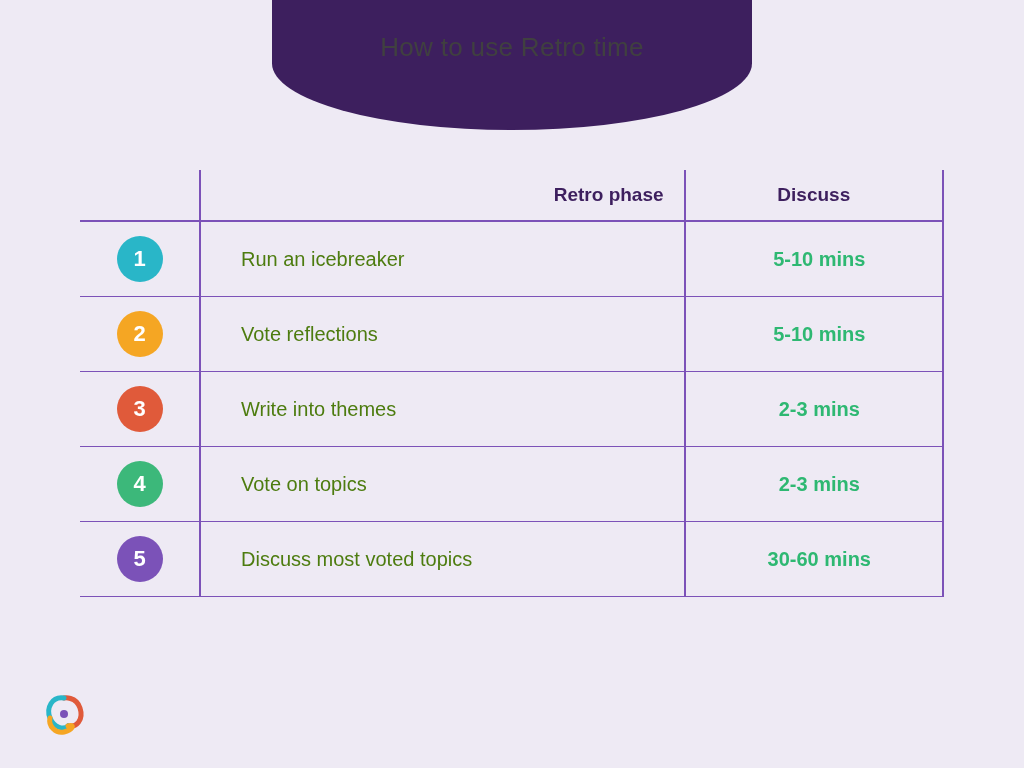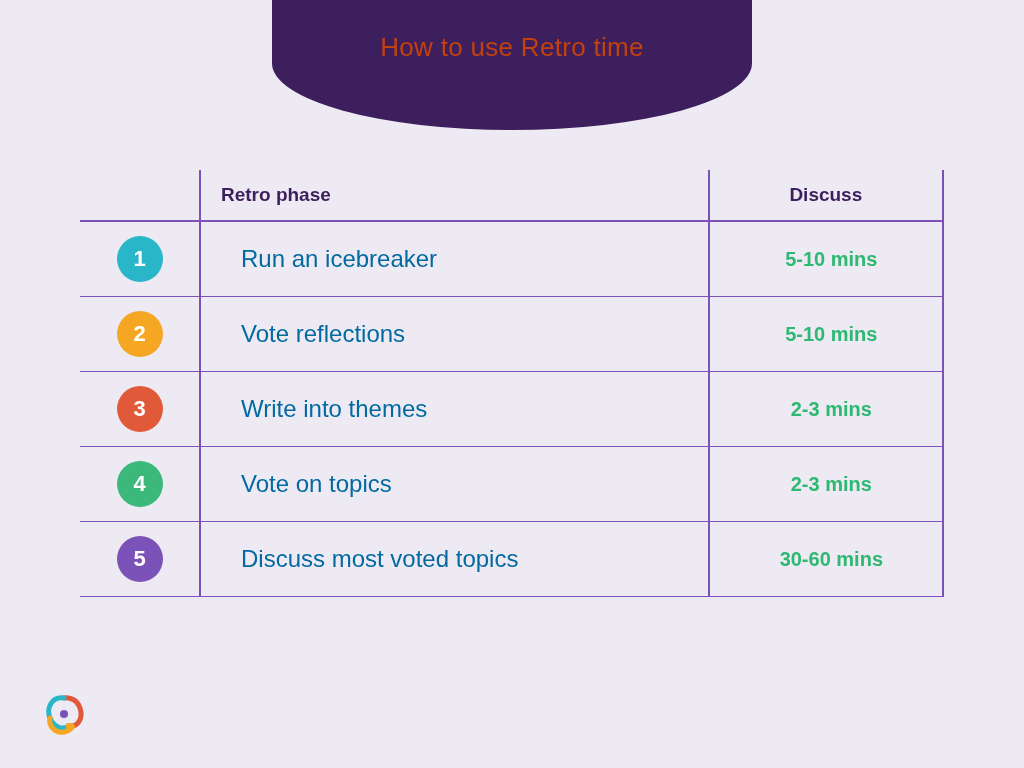--- a/index.html
+++ b/index.html
@@ -24,21 +24,21 @@
       background-color: #3d1f5e;
       border-radius: 0 0 60% 60% / 0 0 80px 80px;
       z-index: 0;
     }
 
     .page-title {
       position: absolute;
       top: 32px;
       left: 50%;
       transform: translateX(-50%);
-      color: #c2410c;
+      color: #404040;
       font-size: 26px;
       font-weight: 500;
       white-space: nowrap;
       z-index: 1;
       letter-spacing: 0.3px;
     }
 
     .table-container {
       position: absolute;
       top: 170px;
@@ -54,21 +54,21 @@
 
     .retro-table thead tr th {
       padding: 14px 20px;
       font-size: 19px;
       font-weight: 700;
       color: #3d1f5e;
       border-bottom: 2px solid #7c52b8;
     }
 
     .th-phase {
-      text-align: left;
+      text-align: right;
       border-right: 2px solid #7c52b8;
       border-left: 2px solid #7c52b8;
     }
 
     .th-number {
       width: 120px;
       border-right: 2px solid #7c52b8;
     }
 
     .th-timebox {
@@ -82,22 +82,22 @@
       vertical-align: middle;
     }
 
     .retro-table tbody tr td.td-number {
       text-align: center;
       border-right: 2px solid #7c52b8;
       width: 120px;
     }
 
     .retro-table tbody tr td.td-phase {
-      font-size: 24px;
-      color: #0369a1;
+      font-size: 20px;
+      color: #4d7c0f;
       border-right: 2px solid #7c52b8;
       border-left: 2px solid #7c52b8;
       padding-left: 40px;
     }
 
     .retro-table tbody tr td.td-timebox {
       font-size: 20px;
       font-weight: 700;
       color: #2eb872;
       border-right: 2px solid #7c52b8;

